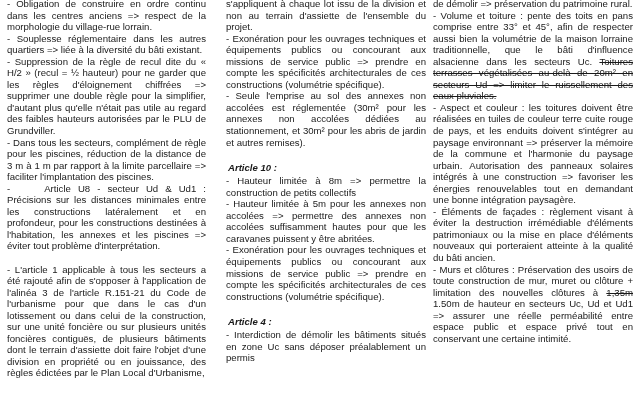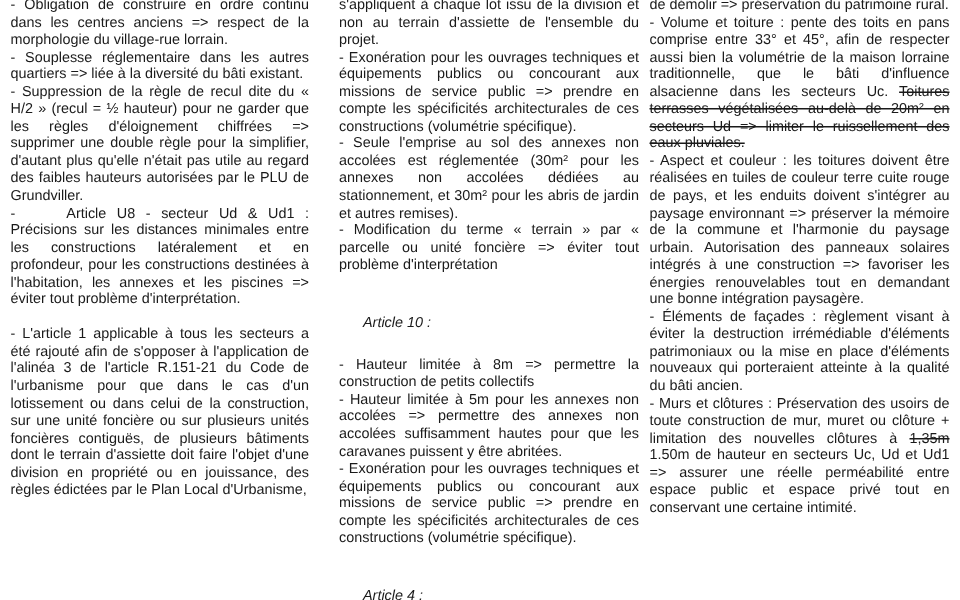--- a/index.html
+++ b/index.html
@@ -10,41 +10,41 @@
   }
   .col {
     position: absolute; top: -2px; width: 199px;
     text-align: justify;
   }
   #col-left { left: 7px; }
   #col-mid { left: 226px; width: 200px; }
   #col-right { left: 433px; width: 200px; }
   .p { margin: 0; }
   .gap { height: 11.5px; }
-  .heading { font-weight: normal; font-style: italic; margin: 16px; }
+  .heading { font-weight: bold; font-style: italic; margin: 2px; }
   .strike { text-decoration: line-through; margin-top: 27px; }
   .tab { display: inline-block; width: 34px; }
 </style>
 </head>
 <body>
 
 <div class="col" id="col-left">
   <p class="p">- Obligation de construire en ordre continu dans les centres anciens =&gt; respect de la morphologie du village-rue lorrain.</p>
   <p class="p">- Souplesse réglementaire dans les autres quartiers =&gt; liée à la diversité du bâti existant.</p>
   <p class="p">- Suppression de la règle de recul dite du « H/2 » (recul = ½ hauteur) pour ne garder que les règles d'éloignement chiffrées =&gt; supprimer une double règle pour la simplifier, d'autant plus qu'elle n'était pas utile au regard des faibles hauteurs autorisées par le PLU de Grundviller.</p>
+  <p class="p">- Dans tous les secteurs, complément de règle pour les piscines, réduction de la distance de 3 m à 1 m par rapport à la limite parcellaire =&gt; faciliter l'implantation des piscines.</p>
   <p class="p"><span>-</span><span class="tab"></span><span>Article U8 - secteur Ud &amp; Ud1 : Précisions sur les distances minimales entre les constructions latéralement et en profondeur, pour les constructions destinées à l'habitation, les annexes et les piscines =&gt; éviter tout problème d'interprétation.</span></p>
   <div class="gap"></div>
   <p class="p">- L'article 1 applicable à tous les secteurs a été rajouté afin de s'opposer à l'application de l'alinéa 3 de l'article R.151-21 du Code de l'urbanisme pour que dans le cas d'un lotissement ou dans celui de la construction, sur une unité foncière ou sur plusieurs unités foncières contiguës, de plusieurs bâtiments dont le terrain d'assiette doit faire l'objet d'une division en propriété ou en jouissance, des règles édictées par le Plan Local d'Urbanisme,</p>
 </div>
 
 <div class="col" id="col-mid">
   <p class="p">s'appliquent à chaque lot issu de la division et non au terrain d'assiette de l'ensemble du projet.</p>
   <p class="p">- Exonération pour les ouvrages techniques et équipements publics ou concourant aux missions de service public =&gt; prendre en compte les spécificités architecturales de ces constructions (volumétrie spécifique).</p>
   <p class="p">- Seule l'emprise au sol des annexes non accolées est réglementée (30m² pour les annexes non accolées dédiées au stationnement, et 30m² pour les abris de jardin et autres remises).</p>
-  <p class="p">- Modification du terme « terrain » par « parcelle ou unité foncière  =&gt; éviter tout problème d'interprétation</p>
   <div class="gap"></div>
   <p class="heading">Article 10 :</p>
   <p class="p">- Hauteur limitée à 8m =&gt; permettre la construction de petits collectifs</p>
   <p class="p">- Hauteur limitée à 5m pour les annexes non accolées =&gt; permettre des annexes non accolées suffisamment hautes pour que les caravanes puissent y être abritées.</p>
   <p class="p">- Exonération pour les ouvrages techniques et équipements publics ou concourant aux missions de service public =&gt; prendre en compte les spécificités architecturales de ces constructions (volumétrie spécifique).</p>
   <div class="gap"></div>
   <p class="heading">Article 4 :</p>
   <p class="p">- Interdiction de démolir les bâtiments situés en zone Uc sans déposer préalablement un permis</p>
 </div>
 

